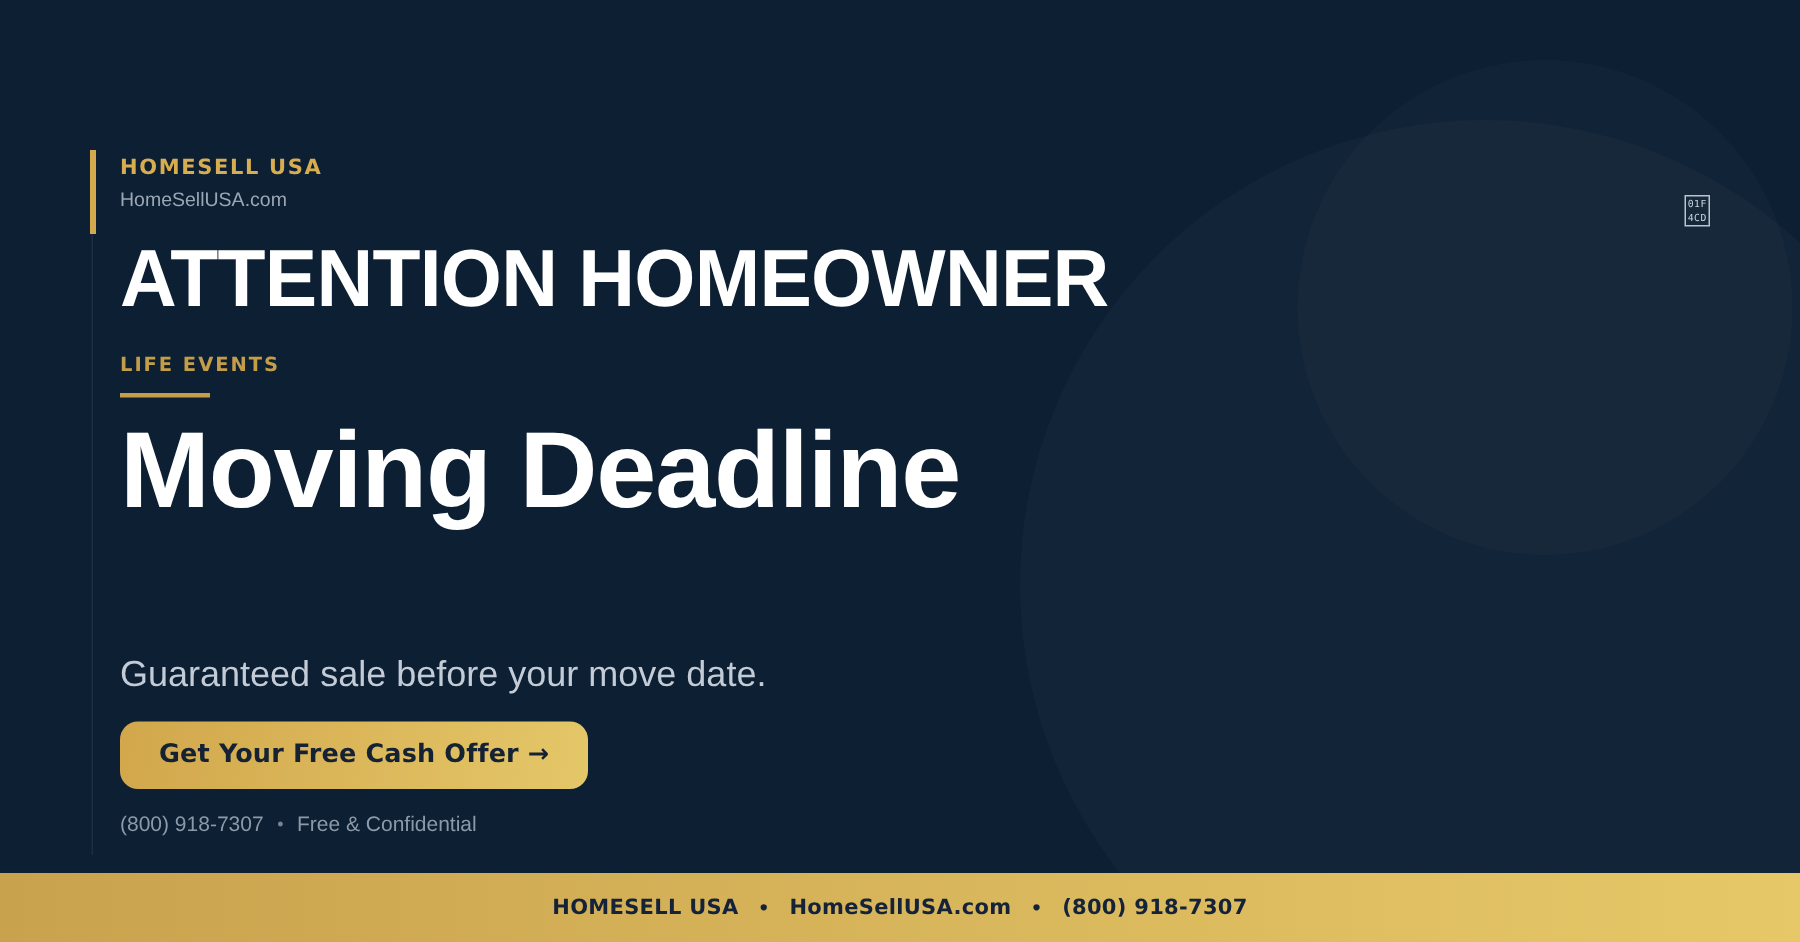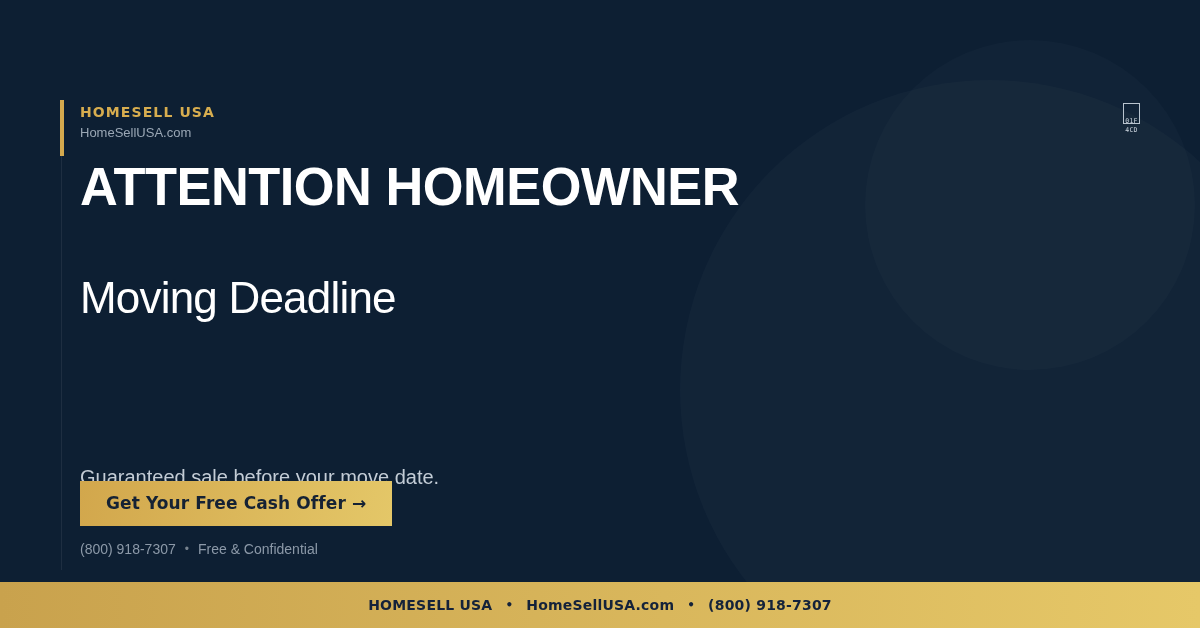--- a/index.html
+++ b/index.html
@@ -112,22 +112,23 @@
     display:inline-block;
     width:17px;
     height:21px;
     border:1px solid #b9c4cf;
     color:#cdd6df;
     font-family:"DejaVu Sans Mono", monospace;
     font-size:6.5px;
     line-height:9px;
     text-align:center;
     letter-spacing:0.3px;
-    padding-top:13px;
+    padding-top:1px;
     vertical-align:middle;
+    margin-top:27px;
   }
   .tofu span { display:block; }
 
   .attention {
     position:absolute;
     left:0;
     top:158px;
     font-size:54px;
     font-weight:bold;
     color:#ffffff;
@@ -155,48 +156,47 @@
     margin-top:11px;
     width:60px;
     height:3px;
     background:#c49d49;
   }
 
   .headline {
     position:absolute;
     left:0;
     top:273px;
-    font-size:44px;
-    font-weight:normal;
+    font-size:72px;
+    font-weight:bold;
     color:#ffffff;
     line-height:1.15;
     letter-spacing:-0.8px;
     font-family:"Liberation Sans", sans-serif;
   }
 
   .subhead {
     position:absolute;
     left:0;
     top:436px;
-    font-size:20px;
+    font-size:24px;
     color:#c3ccd6;
     font-family:"Liberation Sans", sans-serif;
     line-height:1.2;
-    margin-top:29px;
   }
 
   .cta {
     position:absolute;
     left:0;
     top:481px;
     display:inline-block;
     padding:0 26px;
     height:45px;
     line-height:45px;
-    border-radius:0;
+    border-radius:12px;
     background:linear-gradient(100deg,#d2a74c 0%,#e4c768 100%);
     color:#152234;
     font-size:17px;
     font-weight:bold;
     letter-spacing:0.1px;
     white-space:nowrap;
     border:none;
     cursor:pointer;
     font-family:"DejaVu Sans", sans-serif;
   }
@@ -253,20 +253,24 @@
 
   <div class="location">
     <span class="tofu">
       <span>01F</span>
       <span>4CD</span>
     </span>
   </div>
 
   <div class="attention">ATTENTION HOMEOWNER</div>
 
+  <div class="eyebrow">
+    <div class="eyebrow-text">LIFE EVENTS</div>
+    <div class="eyebrow-underline"></div>
+  </div>
 
   <div class="headline">
     <div>Moving Deadline</div>
   </div>
 
   <div class="subhead">Guaranteed sale before your move date.</div>
 
   <button class="cta">Get Your Free Cash Offer →</button>
 
   <div class="fineprint">

